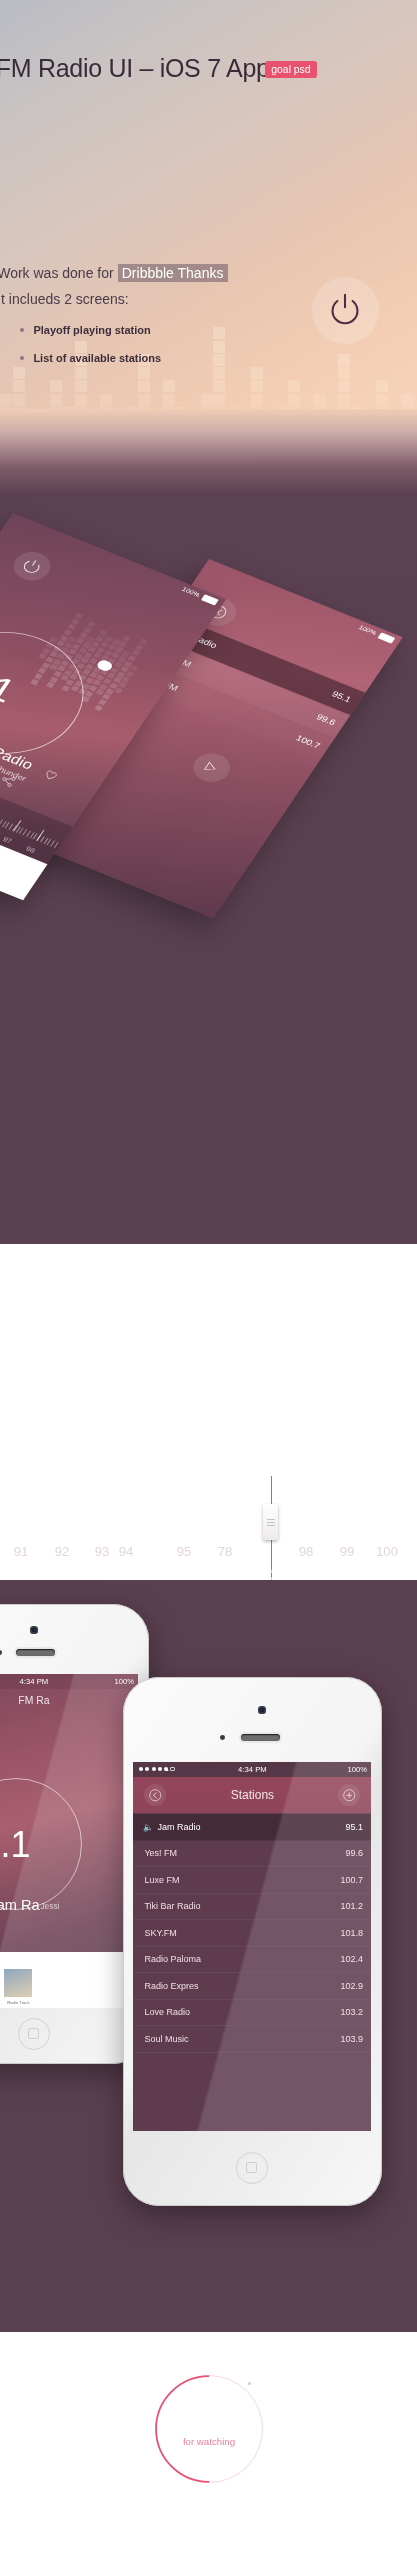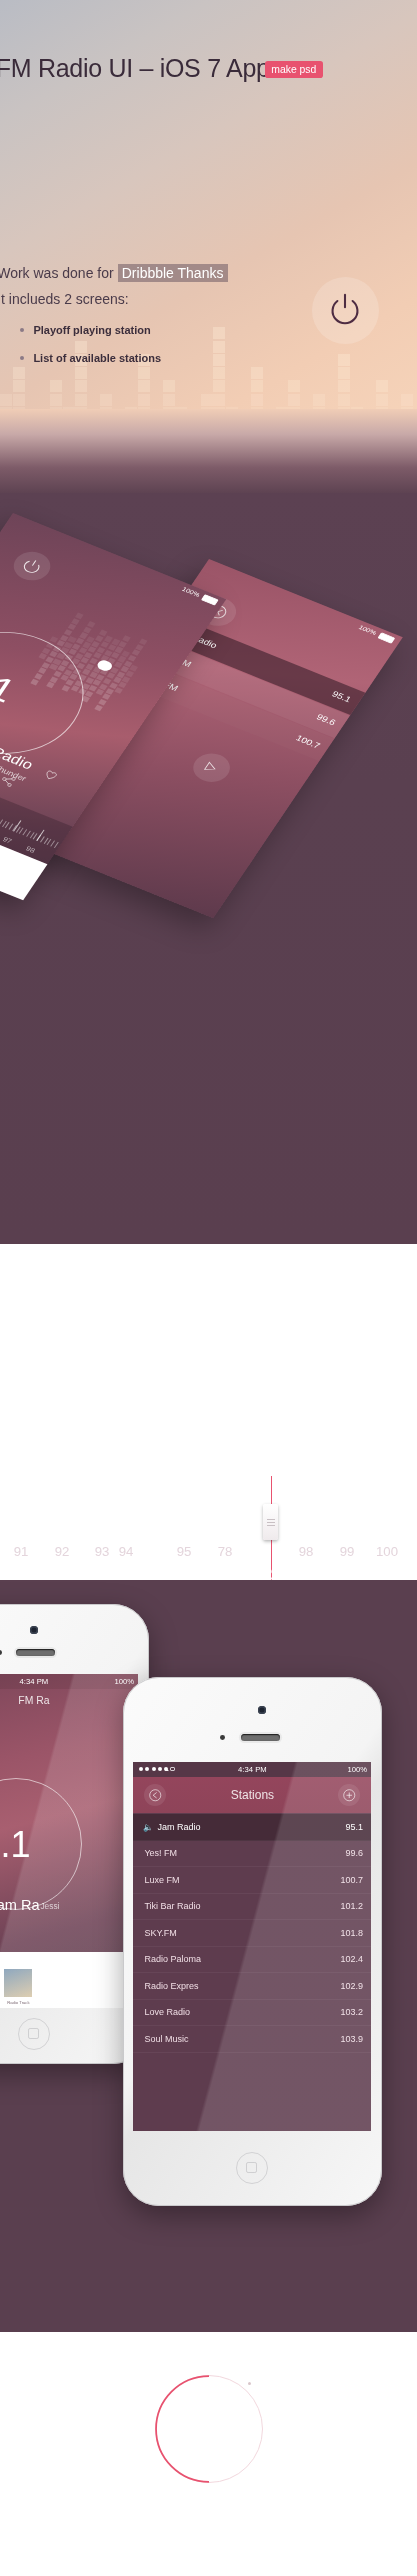--- a/index.html
+++ b/index.html
@@ -249,21 +249,21 @@
         <div class="eqcell" style="left:376px;bottom:13.2px;opacity:0.33999999999999997"></div>
         <div class="eqcell" style="left:376px;bottom:26.5px;opacity:0.43"></div>
         <div class="eqcell" style="left:376px;bottom:40px;opacity:0.52"></div>
         <div class="eqcell" style="left:401px;bottom:0px;opacity:0.25"></div>
         <div class="eqcell" style="left:401px;bottom:13.2px;opacity:0.33999999999999997"></div>
         <div class="eqcell" style="left:401px;bottom:26.5px;opacity:0.43"></div>
         <div class="eqcell" style="left:414px;bottom:0px;opacity:0.25"></div>
       </div>
 
     <div class="hero-title">FM Radio UI – iOS 7 App</div>
-    <div class="badge-free">make psd</div>
+    <div class="badge-free">goal psd</div>
 
     <div class="desc">
       <span>Work was done for</span>
       <span class="hl">Dribbble Thanks</span>
     </div>
     <div class="desc2">It inclueds 2 screens:</div>
 
     <div class="bullets" id="hero-bullets">
         <div class="bullet">
           <span class="dot"></span>
@@ -713,16 +713,17 @@
     </div>
   </div>
 
   <div class="footer">
     <div class="thx-ring">
       <div class="thx-dot"></div>
     </div>
     <svg class="thx-arc" viewBox="0 0 155 155">
       <path d="M77.5 1.5 A76 76 0 0 0 77.5 153.5" fill="none" stroke="#e8526f" stroke-width="2.5"></path>
     </svg>
+    <div class="thx2">for watching</div>
   </div>
 
 </div>
 
 
 </body></html>

